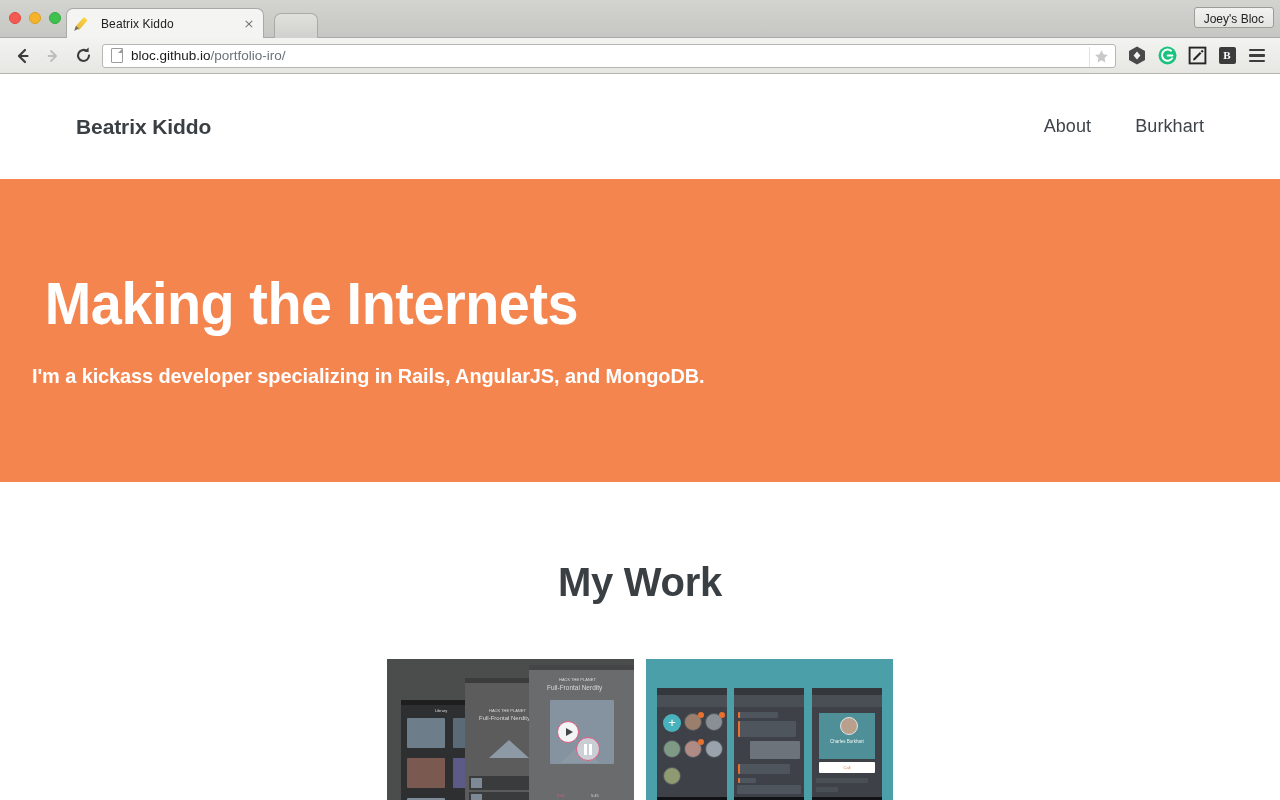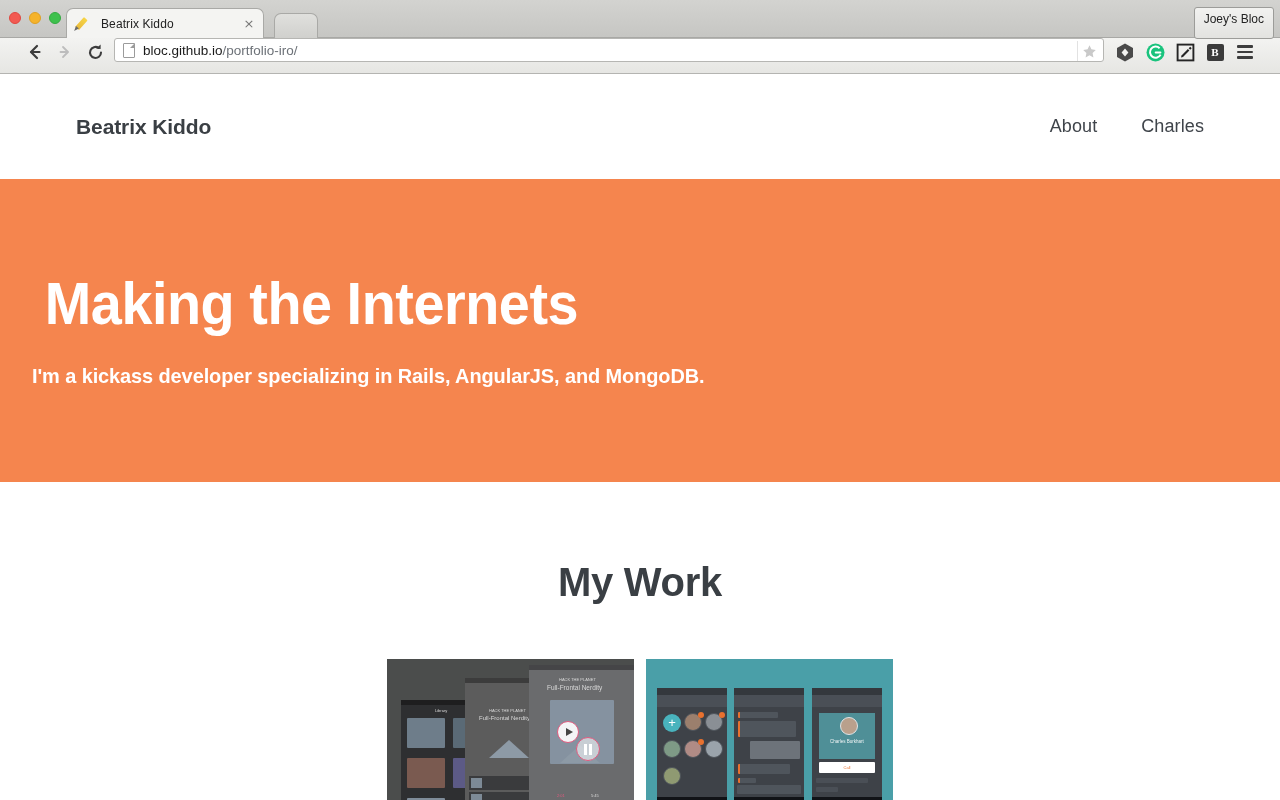--- a/index.html
+++ b/index.html
@@ -66,31 +66,31 @@
   }
   .newtab-stub {
     position:absolute; left:274px; top:13px;
     width:44px; height:25px;
     background:linear-gradient(#e0e0dd,#d0d0cd);
     border:1px solid #a9a9a6; border-bottom:none;
     border-radius:7px 7px 0 0;
   }
   .profile-btn {
     position:absolute; right:6px; top:7px;
-    height:32px; padding:0 9px;
+    height:21px; padding:0 9px;
     background:linear-gradient(#f2f2f0,#e3e3e0);
     border:1px solid #9c9c99; border-radius:3px;
     font-size:12px; color:#222; line-height:22px;
   }
 
   .toolbar {
     height:36px;
     background:linear-gradient(#f3f3f1,#e6e6e3);
     border-bottom:1px solid #b4b4b1;
-    display:flex; align-items:flex-start; padding:0 20px;
+    display:flex; align-items:center; padding:0 8px;
     gap:0;
   }
   .nav-btn {
     width:30px; height:28px;
     display:flex; align-items:center; justify-content:center;
   }
   .arrow-ico { display:block; }
   .omnibox {
     flex:1; height:24px; margin:0 6px 0 4px;
     background:#fff; border:1px solid #b6b6b3;
@@ -371,21 +371,21 @@
     </div>
   </div>
 </div>
 
 <div id="page">
 
   <header class="site-header">
     <div class="site-logo">Beatrix Kiddo</div>
     <nav class="site-nav">
       <a class="nav-link" href="#">About</a>
-      <a class="nav-link" href="#">Charles</a>
+      <a class="nav-link" href="#">Burkhart</a>
     </nav>
   </header>
 
   <section class="hero">
     <h1 class="hero-title">Making the Internets</h1>
     <p class="hero-sub">I'm a kickass developer specializing in Rails, AngularJS, and MongoDB.</p>
   </section>
 
   <section class="work-section">
     <h2 class="work-title">My Work</h2>

